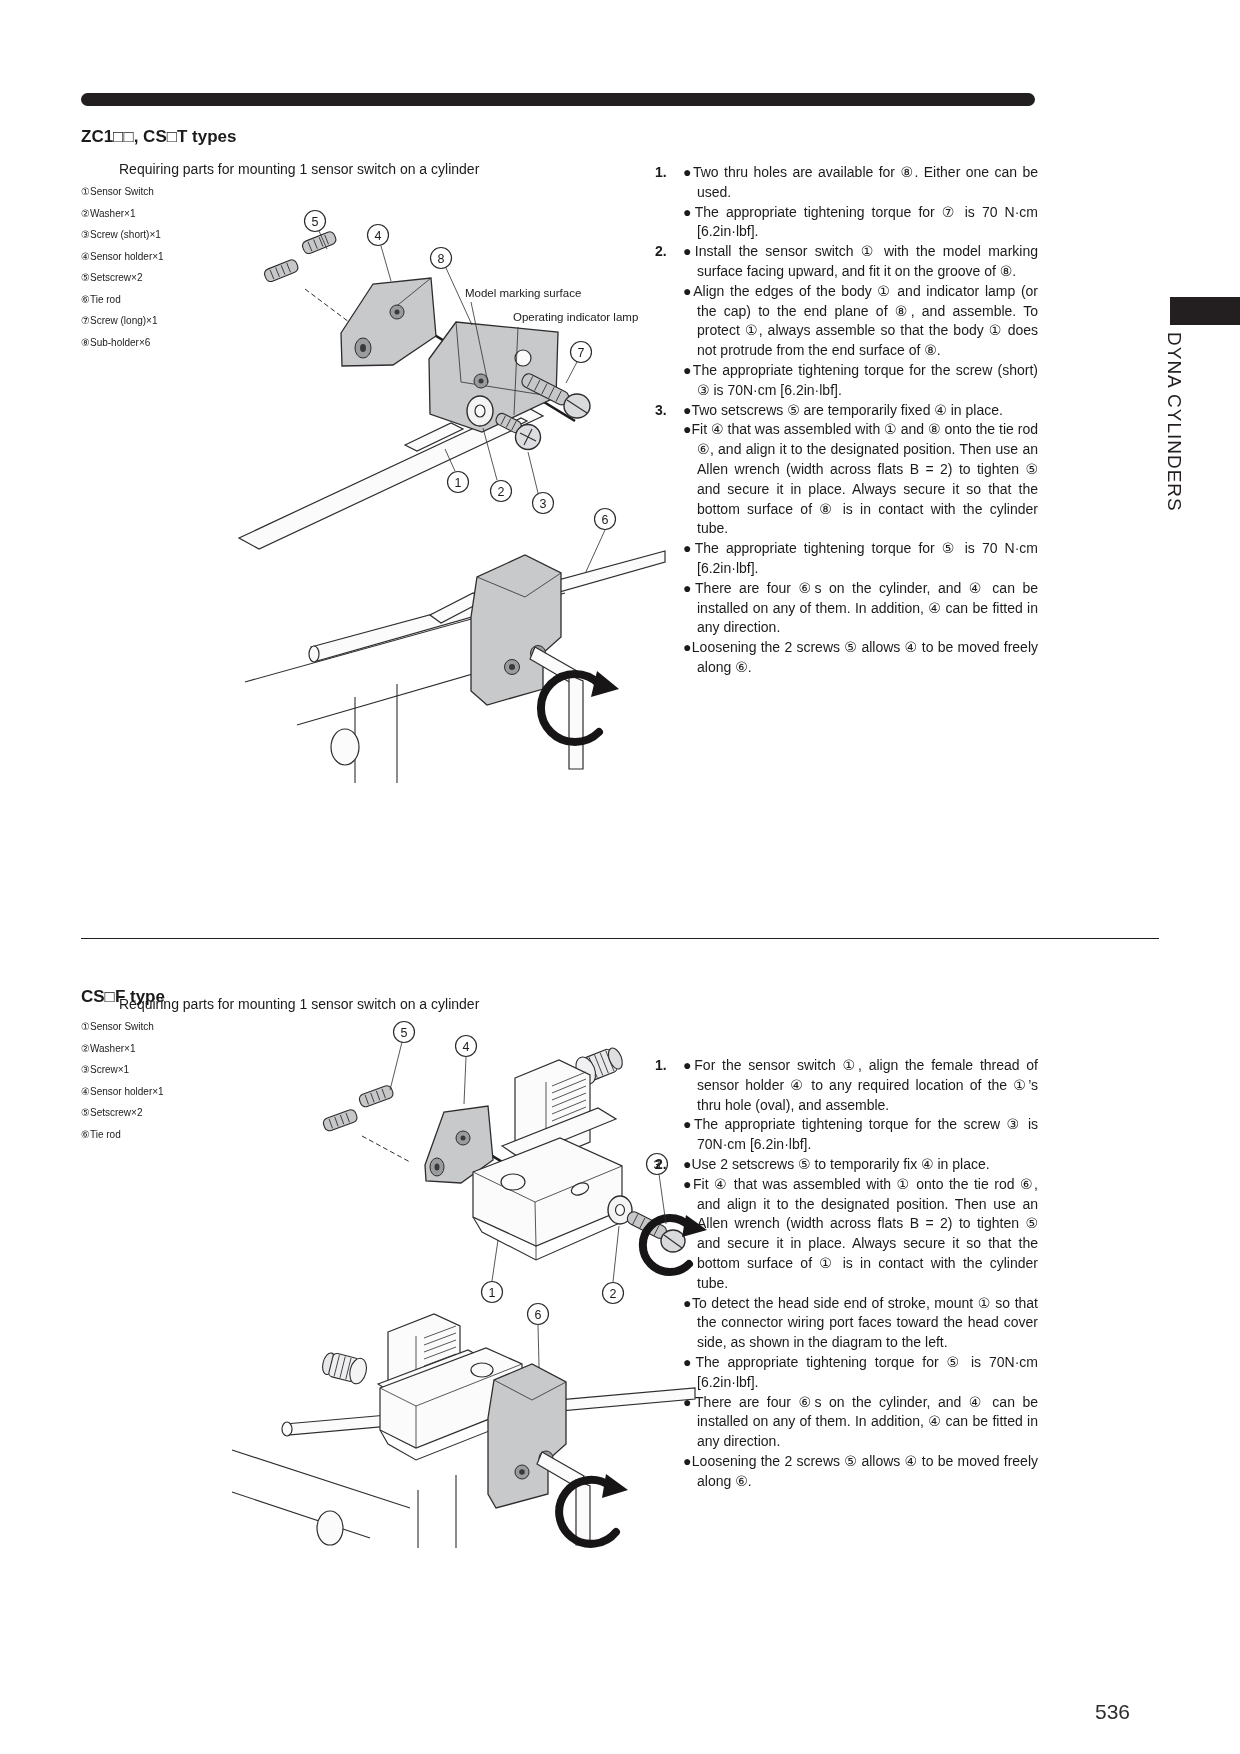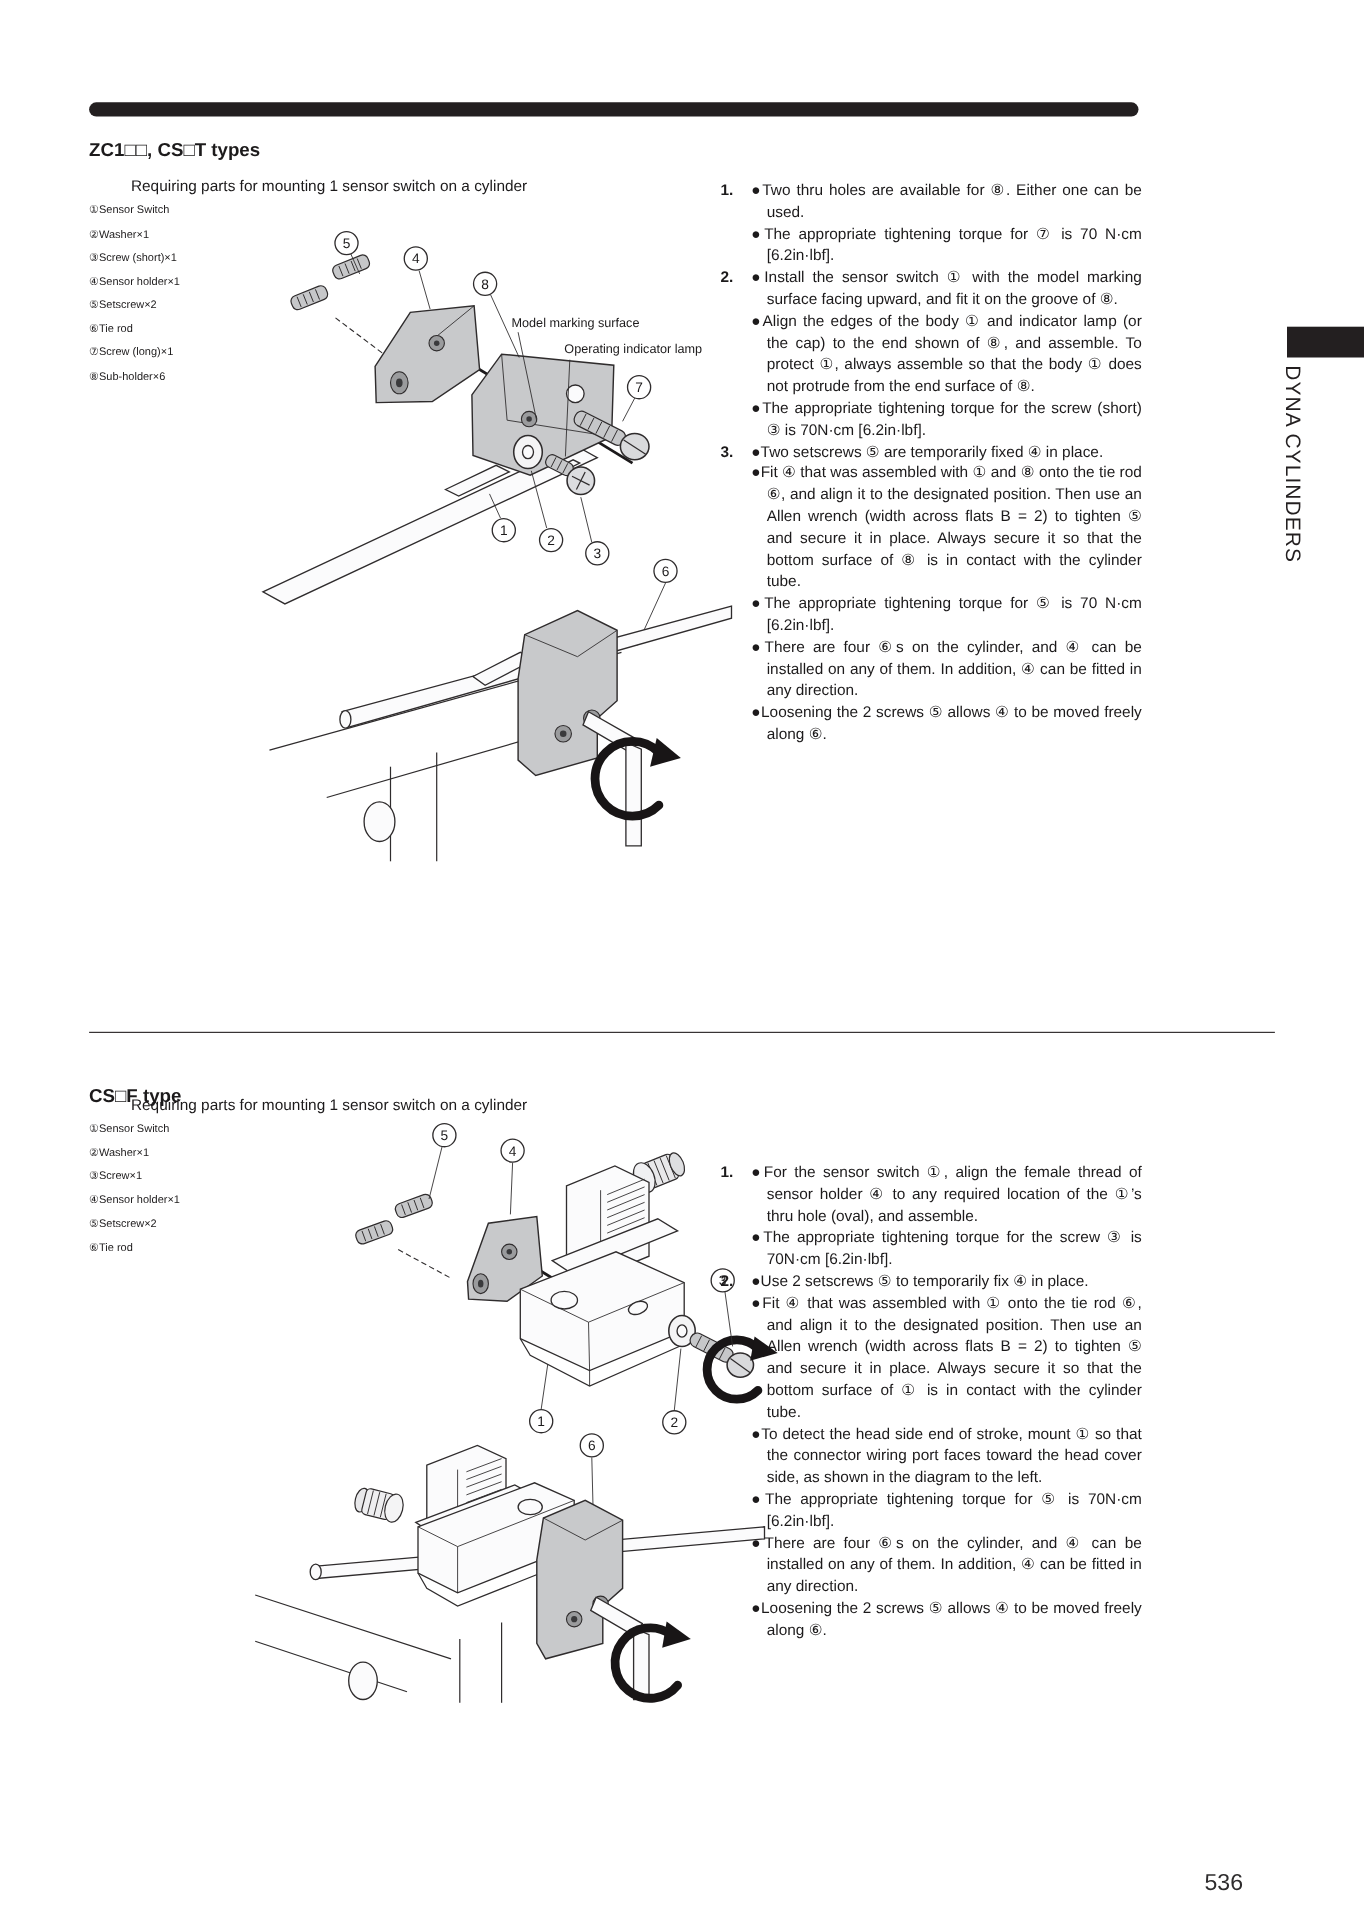--- a/index.html
+++ b/index.html
@@ -220,21 +220,21 @@
       <div class="step-num">1.</div>
       <div class="step-body">
         <p class="bullet">●Two thru holes are available for ⑧. Either one can be used.</p>
         <p class="bullet">●The appropriate tightening torque for ⑦ is 70 N·cm [6.2in·lbf].</p>
       </div>
     </div>
     <div class="step">
       <div class="step-num">2.</div>
       <div class="step-body">
         <p class="bullet">●Install the sensor switch ① with the model marking surface facing upward, and fit it on the groove of ⑧.</p>
-        <p class="bullet">●Align the edges of the body ① and indicator lamp (or the cap) to the end shown of ⑧, and assemble. To protect ①, always assemble so that the body ① does not protrude from the end surface of ⑧.</p>
+        <p class="bullet">●Align the edges of the body ① and indicator lamp (or the cap) to the end plane of ⑧, and assemble. To protect ①, always assemble so that the body ① does not protrude from the end surface of ⑧.</p>
         <p class="bullet">●The appropriate tightening torque for the screw (short) ③ is 70N·cm [6.2in·lbf].</p>
       </div>
     </div>
     <div class="step">
       <div class="step-num">3.</div>
       <div class="step-body">
         <p class="bullet">●Two setscrews ⑤ are temporarily fixed ④ in place.</p>
         <p class="bullet">●Fit ④ that was assembled with ① and ⑧ onto the tie rod ⑥, and align it to the designated position. Then use an Allen wrench (width across flats B = 2) to tighten ⑤ and secure it in place. Always secure it so that the bottom surface of ⑧ is in contact with the cylinder tube.</p>
         <p class="bullet">●The appropriate tightening torque for ⑤ is 70 N·cm [6.2in·lbf].</p>
         <p class="bullet">●There are four ⑥s on the cylinder, and ④ can be installed on any of them. In addition, ④ can be fitted in any direction.</p>

